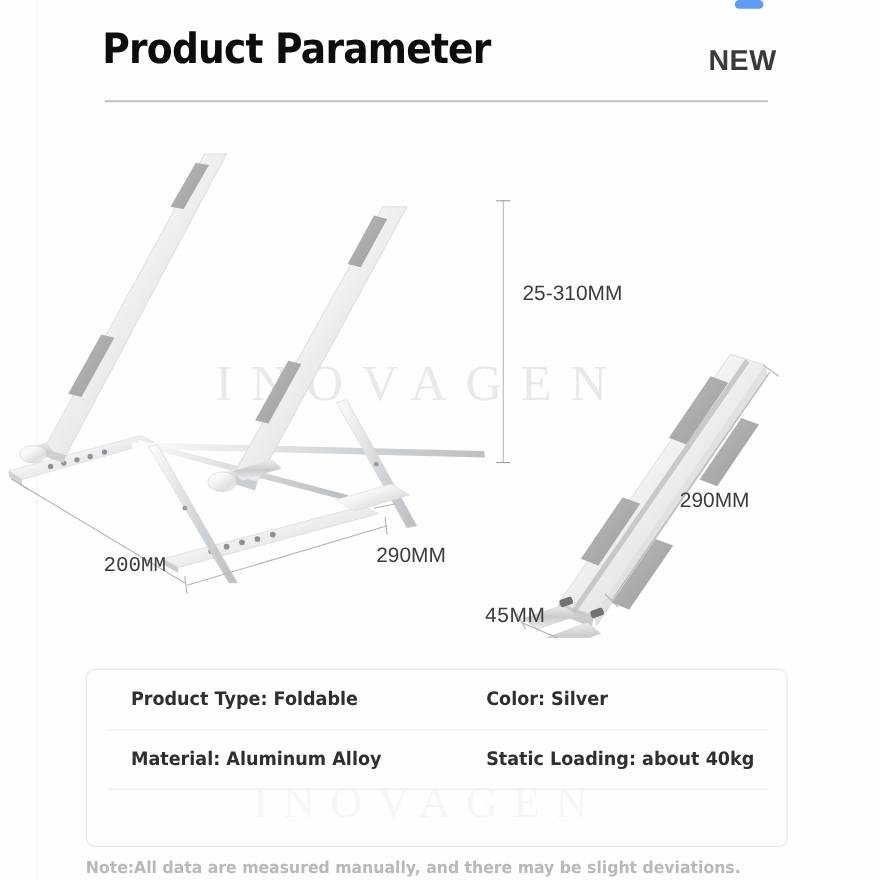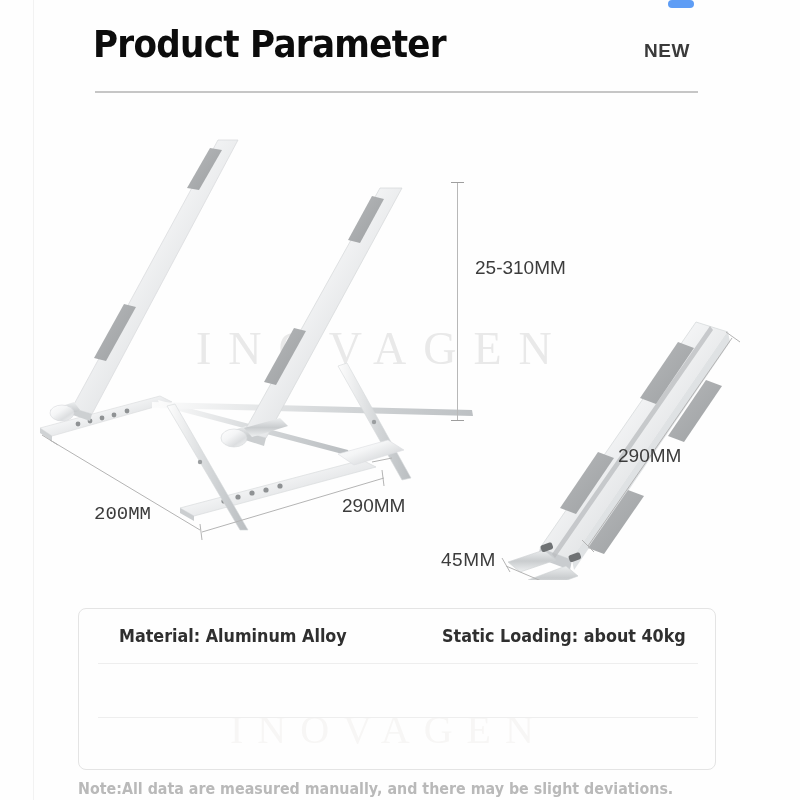--- a/index.html
+++ b/index.html
@@ -46,21 +46,21 @@
     color: #0c0c0c;
     font-family: "DejaVu Sans", sans-serif;
     transform: scaleX(0.9);
     transform-origin: left center;
     white-space: nowrap;
   }
   .new-badge {
     position: absolute;
     left: 644px;
     top: 40px;
-    font-size: 19px;
+    font-size: 26px;
     font-weight: 700;
     color: #3a3a3a;
     letter-spacing: 0.5px;
     font-family: "Liberation Sans", sans-serif;
   }
   .header-rule {
     position: absolute;
     left: 95px;
     top: 91px;
     width: 603px;
@@ -81,21 +81,21 @@
   }
   .watermark.main { left: 196px; top: 322px; }
   .watermark.table {
     left: 230px; top: 706px;
     font-size: 40px;
     letter-spacing: 14px;
     color: #f7f6f5;
   }
 
   
-  .illus { position: absolute; left: 0; top: 110px; width: 708px; height: 470px; padding-left: 32px; }
+  .illus { position: absolute; left: 0; top: 110px; width: 708px; height: 470px; }
 
   
   .dim-line { position: absolute; background: #b8b8b8; }
   .dim-v { width: 1px; }
   .dim-label {
     position: absolute;
     font-size: 19px;
     color: #3c3c3c;
     white-space: nowrap;
     font-family: "Liberation Sans", sans-serif;
@@ -320,20 +320,24 @@
     <div class="dim-label" style="left:618px; top:335px;">290MM</div>
 
     
     <div class="dim-label" style="left:441px; top:424px; letter-spacing:0.5px;margin-top:15px;">45MM</div>
   </div>
 
   <div class="watermark table">INOVAGEN</div>
 
   <div class="spec-box">
 
+    <div class="spec-row">
+      <div class="spec-cell left">Product Type: Foldable</div>
+      <div class="spec-cell right">Color: Silver</div>
+    </div>
 
     <div class="spec-divider" style="top:54px;"></div>
 
     <div class="spec-row">
       <div class="spec-cell left">Material: Aluminum Alloy</div>
       <div class="spec-cell right">Static Loading: about 40kg</div>
     </div>
 
     <div class="spec-divider" style="top:108px;"></div>
 

